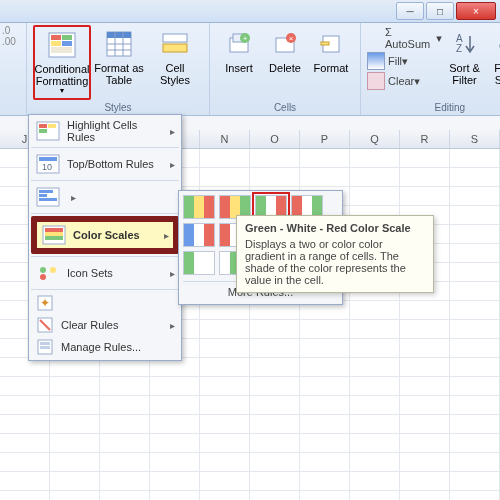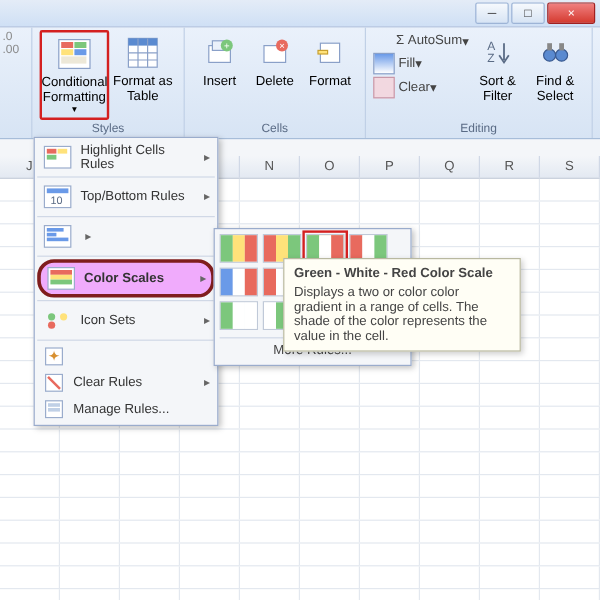--- a/index.html
+++ b/index.html
@@ -13,21 +13,21 @@
 .rgroup-label{text-align:center;font-size:10px;color:#5a6b85;margin-top:auto}
 .big-btn{display:flex;flex-direction:column;align-items:center;width:50px;padding:2px;border:1px solid transparent;border-radius:3px;text-align:center;line-height:1.1}
 .big-icon{width:32px;height:32px;margin-bottom:2px;display:flex;align-items:center;justify-content:center}
 .btn-row{display:flex}
 .red-hi{border:2px solid #d42020;border-radius:2px}
 .small-row{display:flex;align-items:center;font-size:11px;color:#444;padding:1px 0}
 .small-row .si{width:16px;height:16px;margin-right:3px;display:inline-block}
 .dropdown{position:absolute;left:28px;top:114px;width:148px;background:#f4f6f9;border:1px solid #9aaccc;box-shadow:2px 2px 5px rgba(0,0,0,0.25);padding:2px}
 .menu-item{display:flex;align-items:center;height:28px;padding:0 4px;position:relative}
 .menu-item.sep{border-top:1px solid #d0d8e6;height:0;margin:2px 0;padding:0}
-.menu-item.hover{background:#f0abfc;border:3px solid #7f1d1d;border-radius:14px;height:26px}
+.menu-item.hover{background:#fef9c3;border:6px solid #7f1d1d;border-radius:2px;height:26px}
 .mi-icon{width:26px;height:22px;display:flex;align-items:center;justify-content:center;margin-right:6px}
 .mi-text{flex:1;font-size:11px;color:#333}
 .mi-arrow{font-size:10px;color:#666;margin-left:4px}
 .gallery{position:absolute;left:178px;top:190px;width:155px;background:#f4f6f9;border:1px solid #9aaccc;box-shadow:2px 2px 5px rgba(0,0,0,0.25);padding:4px}
 .gal-grid{display:flex;flex-wrap:wrap;gap:4px;margin-bottom:6px}
 .gal-item{width:30px;height:22px;border:1px solid #c0c9d8;display:flex}
 .gal-item.sel{outline:2px solid #d42020;outline-offset:1px;box-shadow:0 0 0 1px #e8b860 inset;background:#fff2cc}
 .gal-col{flex:1}
 .more-rules{text-align:center;font-size:11px;color:#444;border-top:1px solid #d0d8e6;padding:4px 0 2px}
 .tooltip{position:absolute;left:236px;top:215px;width:180px;background:#fffef5;border:1px solid #b8b8a0;padding:6px 8px;box-shadow:2px 2px 5px rgba(0,0,0,0.2);font-size:11px;color:#444}
@@ -82,20 +82,29 @@
               <rect x="2" y="2" width="24" height="24" fill="#fff" stroke="#8aa0c8"></rect>
               <rect x="2" y="2" width="24" height="6" fill="#5a8ad0"></rect>
               <line x1="10" y1="2" x2="10" y2="26" stroke="#8aa0c8"></line>
               <line x1="18" y1="2" x2="18" y2="26" stroke="#8aa0c8"></line>
               <line x1="2" y1="14" x2="26" y2="14" stroke="#8aa0c8"></line>
               <line x1="2" y1="20" x2="26" y2="20" stroke="#8aa0c8"></line>
             </svg>
           </div>
         <span>Format as Table</span>
       </div>
+      <div class="big-btn">
+        <div class="big-icon">
+            <svg width="28" height="28">
+              <rect x="2" y="4" width="24" height="8" fill="#fff" stroke="#8aa0c8"></rect>
+              <rect x="2" y="14" width="24" height="8" fill="#ffe27a" stroke="#c8a030"></rect>
+            </svg>
+          </div>
+        <span>Cell Styles</span>
+      </div>
     </div>
     <div class="rgroup-label">Styles</div>
   </div>
   <div class="rgroup">
     <div class="btn-row">
       <div class="big-btn" style="width:40px">
         <div class="big-icon">
             <svg width="24" height="24">
               <rect x="3" y="6" width="18" height="14" fill="#fff" stroke="#8aa0c8"></rect>
               <rect x="6" y="2" width="12" height="8" fill="#eaf0fa" stroke="#8aa0c8"></rect>

